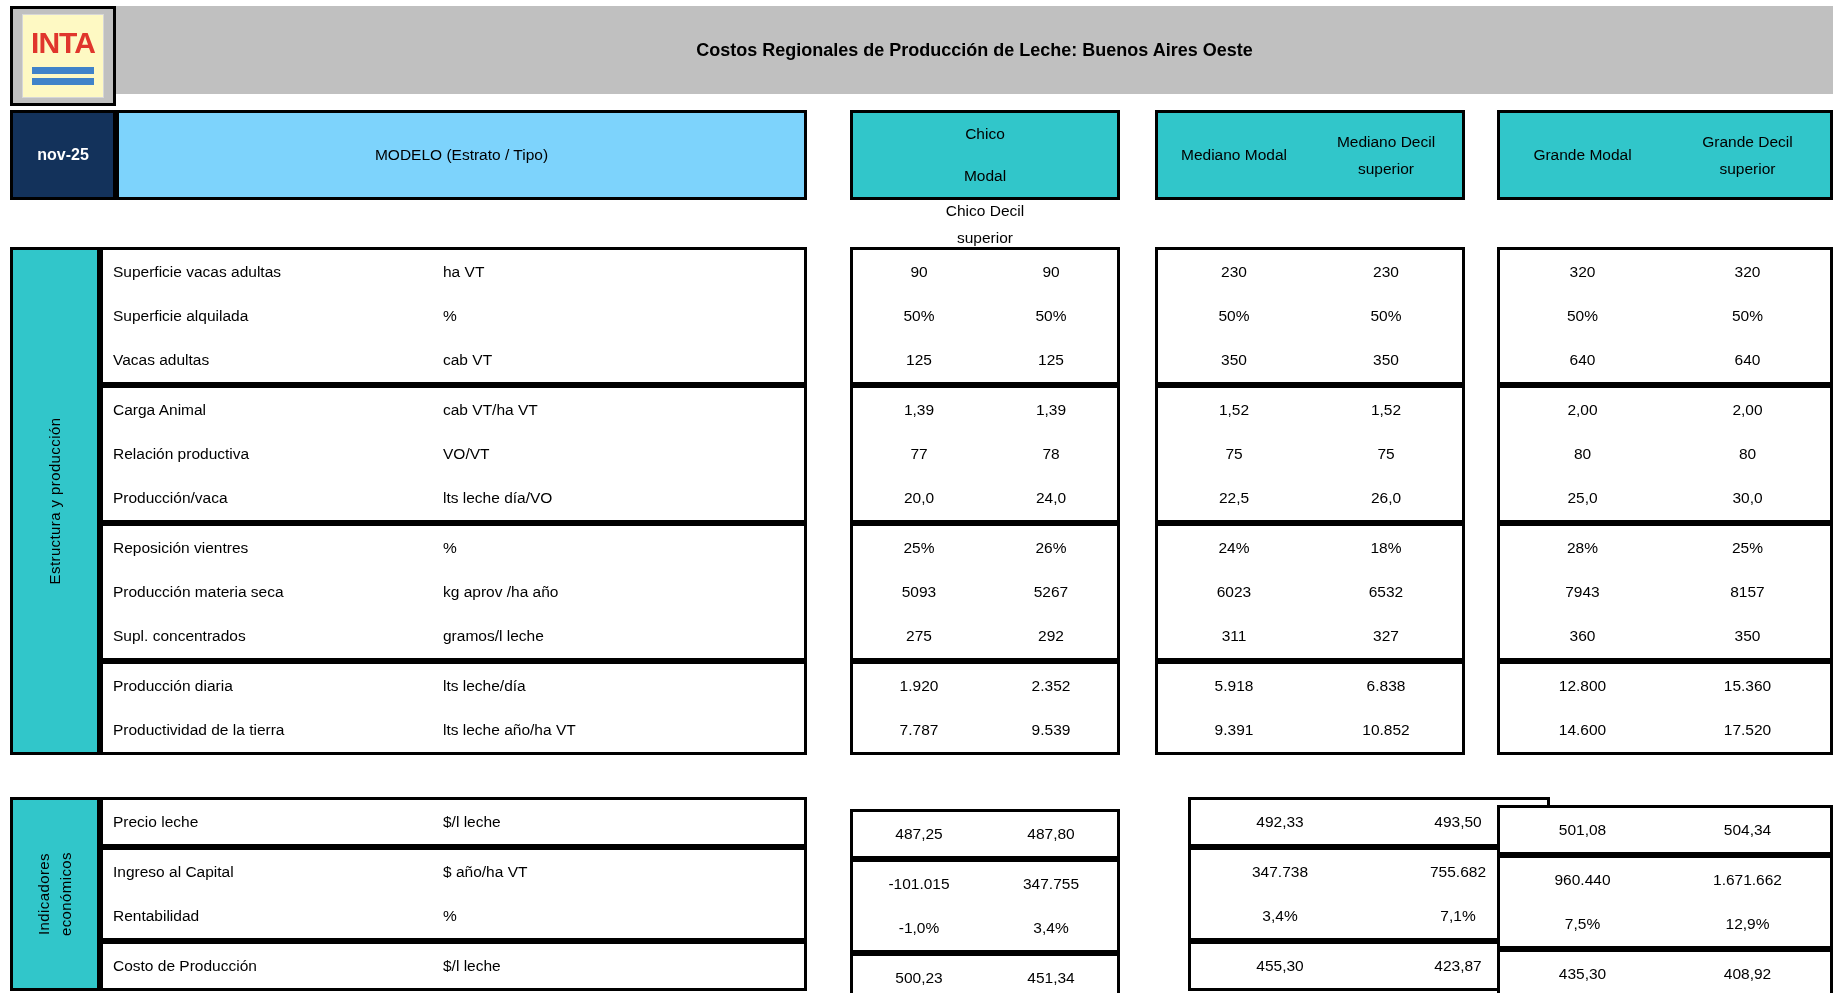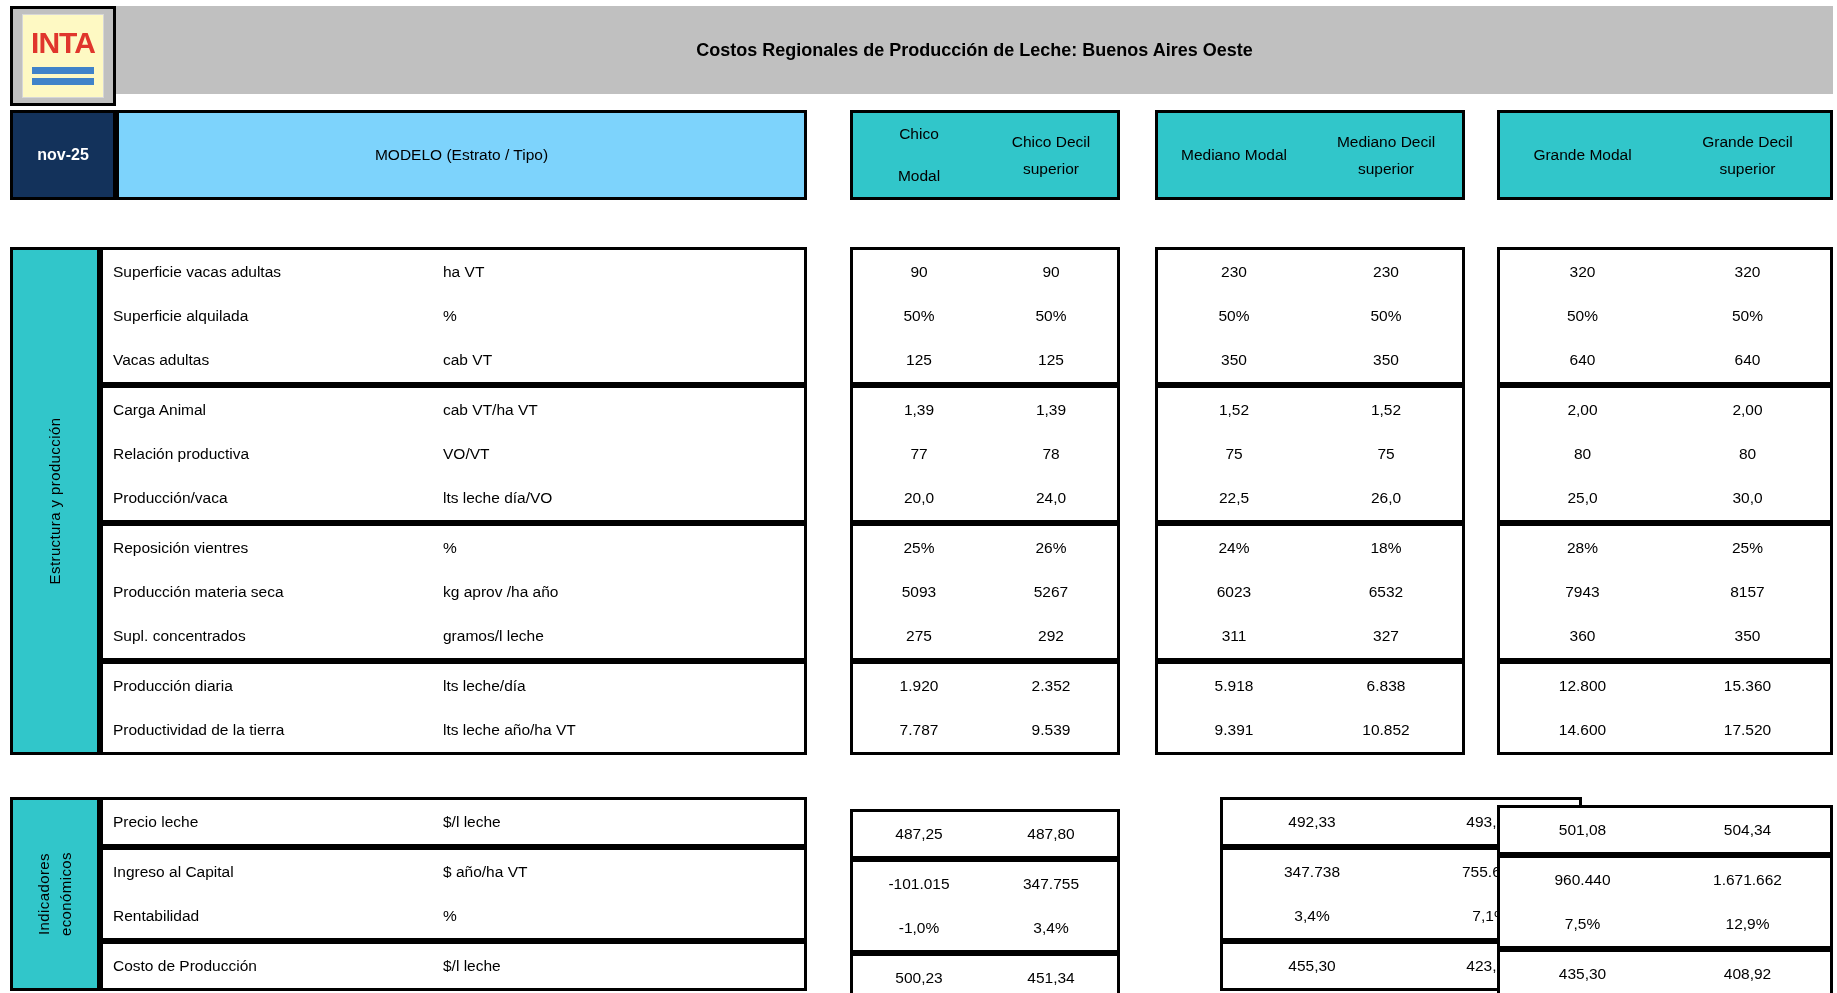--- a/index.html
+++ b/index.html
@@ -59,21 +59,21 @@
 <div class="abs title-bar">
   <span>Costos Regionales de Producción de Leche: Buenos Aires Oeste</span>
 </div>
 
 <div class="abs hcell navy" style="left:10px;width:106px;">
   <span>nov-25</span>
 </div>
 <div class="abs hcell teal modelo" style="left:116px;width:691px;">
   <span>MODELO (Estrato / Tipo)</span>
 </div>
-<div class="abs hgroup" style="left:850px;width:270px;">
+<div class="abs hgroup" style="left:850px;width:270px;flex-direction:column;">
   <div class="gcell spread">Chico
 Modal</div>
   <div class="gcell">Chico Decil
 superior</div>
 </div>
 <div class="abs hgroup" style="left:1155px;width:310px;">
   <div class="gcell">Mediano Modal</div>
   <div class="gcell">Mediano Decil
 superior</div>
 </div>
@@ -355,21 +355,21 @@
       </div>
   </div>
   <div class="block">
     <div class="vrow">
         <span class="val">500,23</span>
         <span class="val">451,34</span>
       </div>
   </div>
 </div>
 
-<div class="col" style="left:1220px;top:797px;width:362px;">
+<div class="col" style="left:1188px;top:797px;width:362px;">
   <div class="block">
     <div class="vrow">
         <span class="val">492,33</span>
         <span class="val">493,50</span>
       </div>
   </div>
   <div class="block">
     <div class="vrow">
         <span class="val">347.738</span>
         <span class="val">755.682</span>

